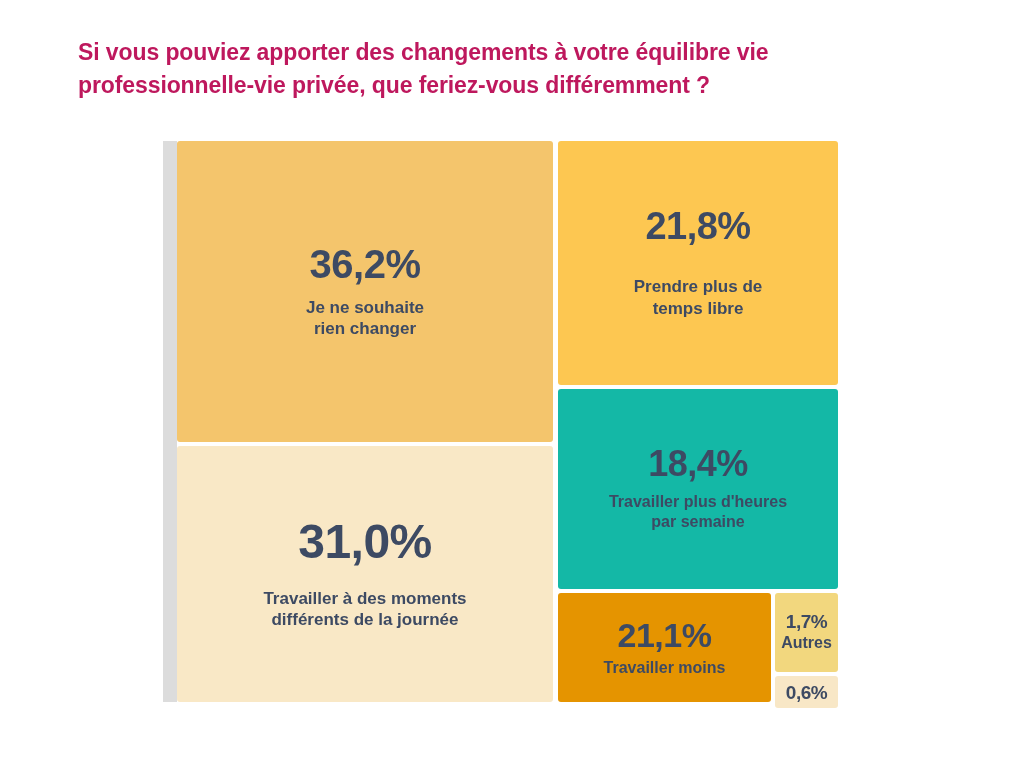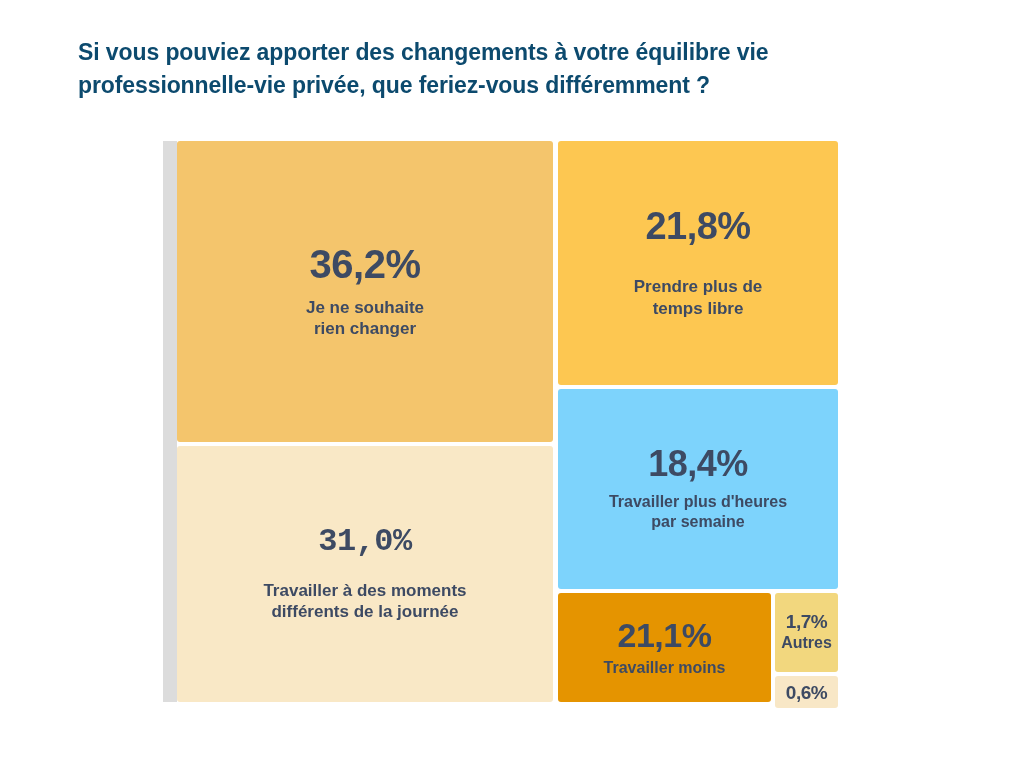--- a/index.html
+++ b/index.html
@@ -86,35 +86,35 @@
   
   #tile-0 .tile-value { font-size: 40px; margin-bottom: 13px; }
   #tile-0 .tile-label { font-size: 17px; }
 
   #tile-1 .tile-value { font-size: 38px; margin-bottom: 11px; }
   #tile-1 .tile-label { font-size: 17px; }
 
   #tile-2 .tile-value { font-size: 36px; margin-bottom: 10px; }
   #tile-2 .tile-label { font-size: 16px; }
 
-  #tile-3 .tile-value { font-size: 32px; margin-bottom: 22px; font-family: Liberation Mono, monospace; }
+  #tile-3 .tile-value { font-size: 48px; margin-bottom: 22px; }
   #tile-3 .tile-label { font-size: 17px; }
 
   #tile-4 .tile-value { font-size: 34px; margin-bottom: 6px; }
   #tile-4 .tile-label { font-size: 16px; }
 
   #tile-5 .tile-value { font-size: 19px; margin-bottom: 2px; }
   #tile-5 .tile-label { font-size: 16px; }
 
   #tile-6 .tile-value { font-size: 19px; margin-bottom: 0; }
 </style>
 </head>
 <body>
 
-<div id="chart-title" style="color: #0c4a6e;">
+<div id="chart-title" style="color: #be185d;">
   <span class="title-line">Si vous pouviez apporter des changements à votre équilibre vie</span>
   <span class="title-line">professionnelle-vie privée, que feriez-vous différemment ?</span>
 </div>
 
 <div id="treemap">
 
   <div id="axis-strip"></div>
 
   <div class="tile" id="tile-0" style="background: rgb(244, 197, 108);">
     <div class="tile-value">36,2%</div>
@@ -125,21 +125,21 @@
   </div>
 
   <div class="tile" id="tile-1" style="background: rgb(253, 199, 81);">
     <div class="tile-value">21,8%</div>
     <div class="tile-label">
       <span>Prendre plus de</span><br>
       <span>temps libre</span>
     </div>
   </div>
 
-  <div class="tile" id="tile-2" style="background: #7dd3fc;">
+  <div class="tile" id="tile-2" style="background: #14b8a6;">
     <div class="tile-value">18,4%</div>
     <div class="tile-label">
       <span>Travailler plus d'heures</span><br>
       <span>par semaine</span>
     </div>
   </div>
 
   <div class="tile" id="tile-3" style="background: rgb(249, 232, 198);">
     <div class="tile-value">31,0%</div>
     <div class="tile-label">

